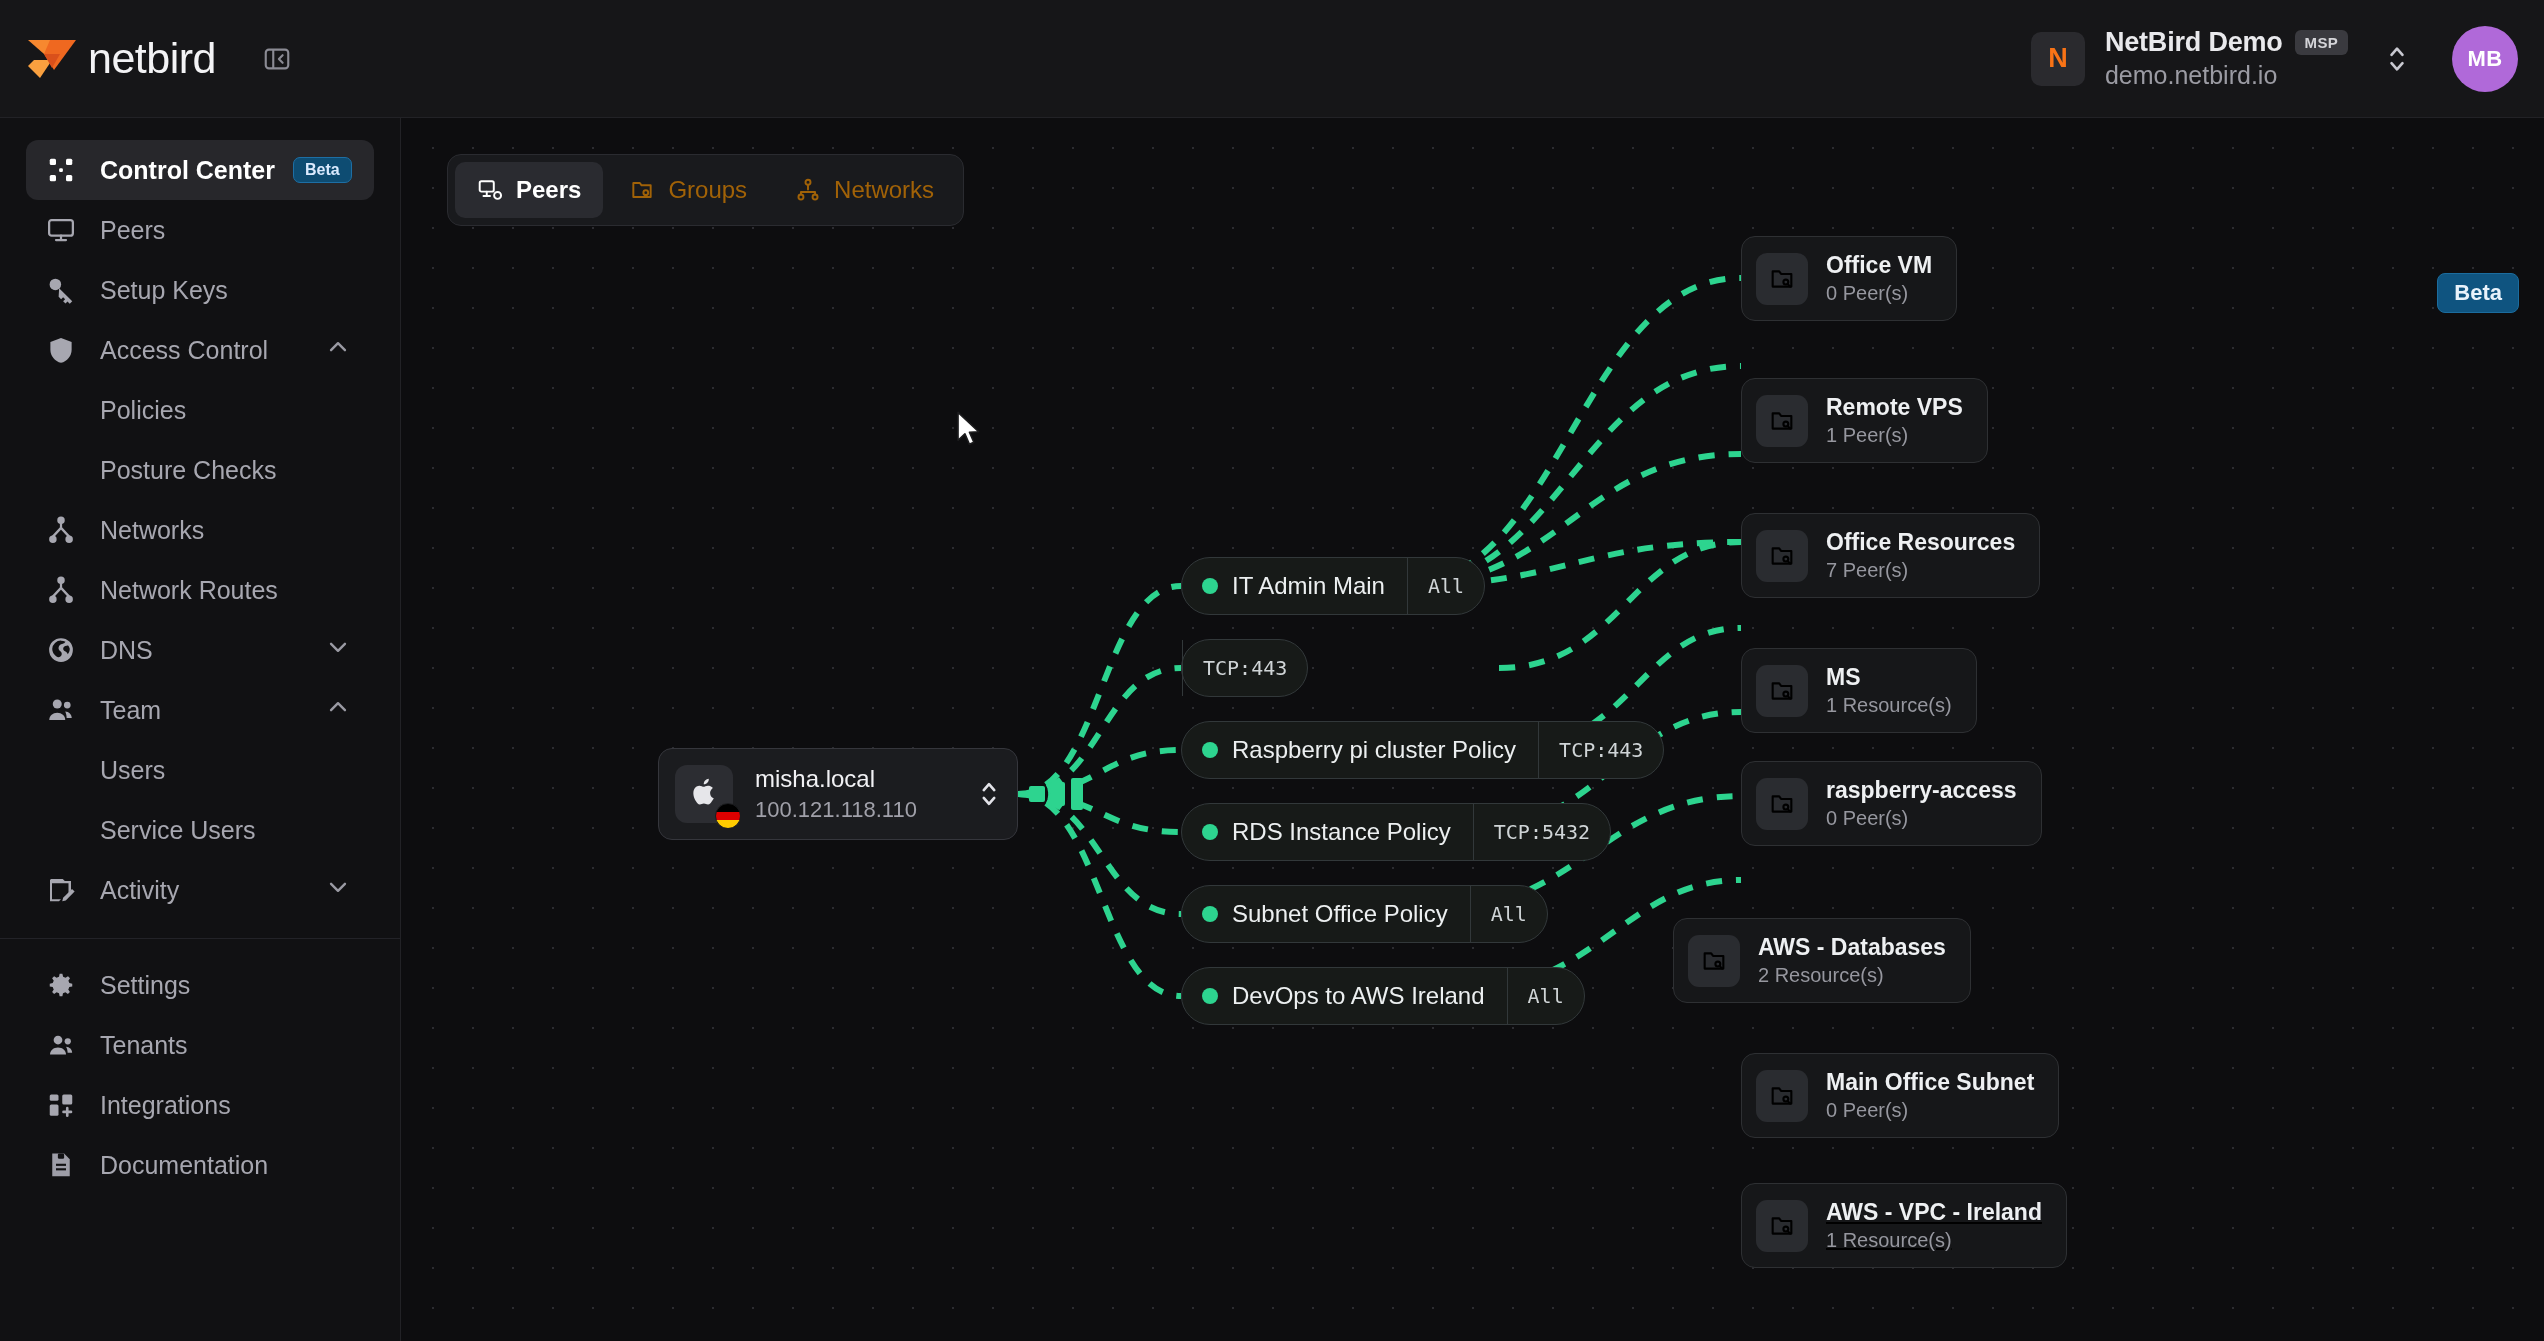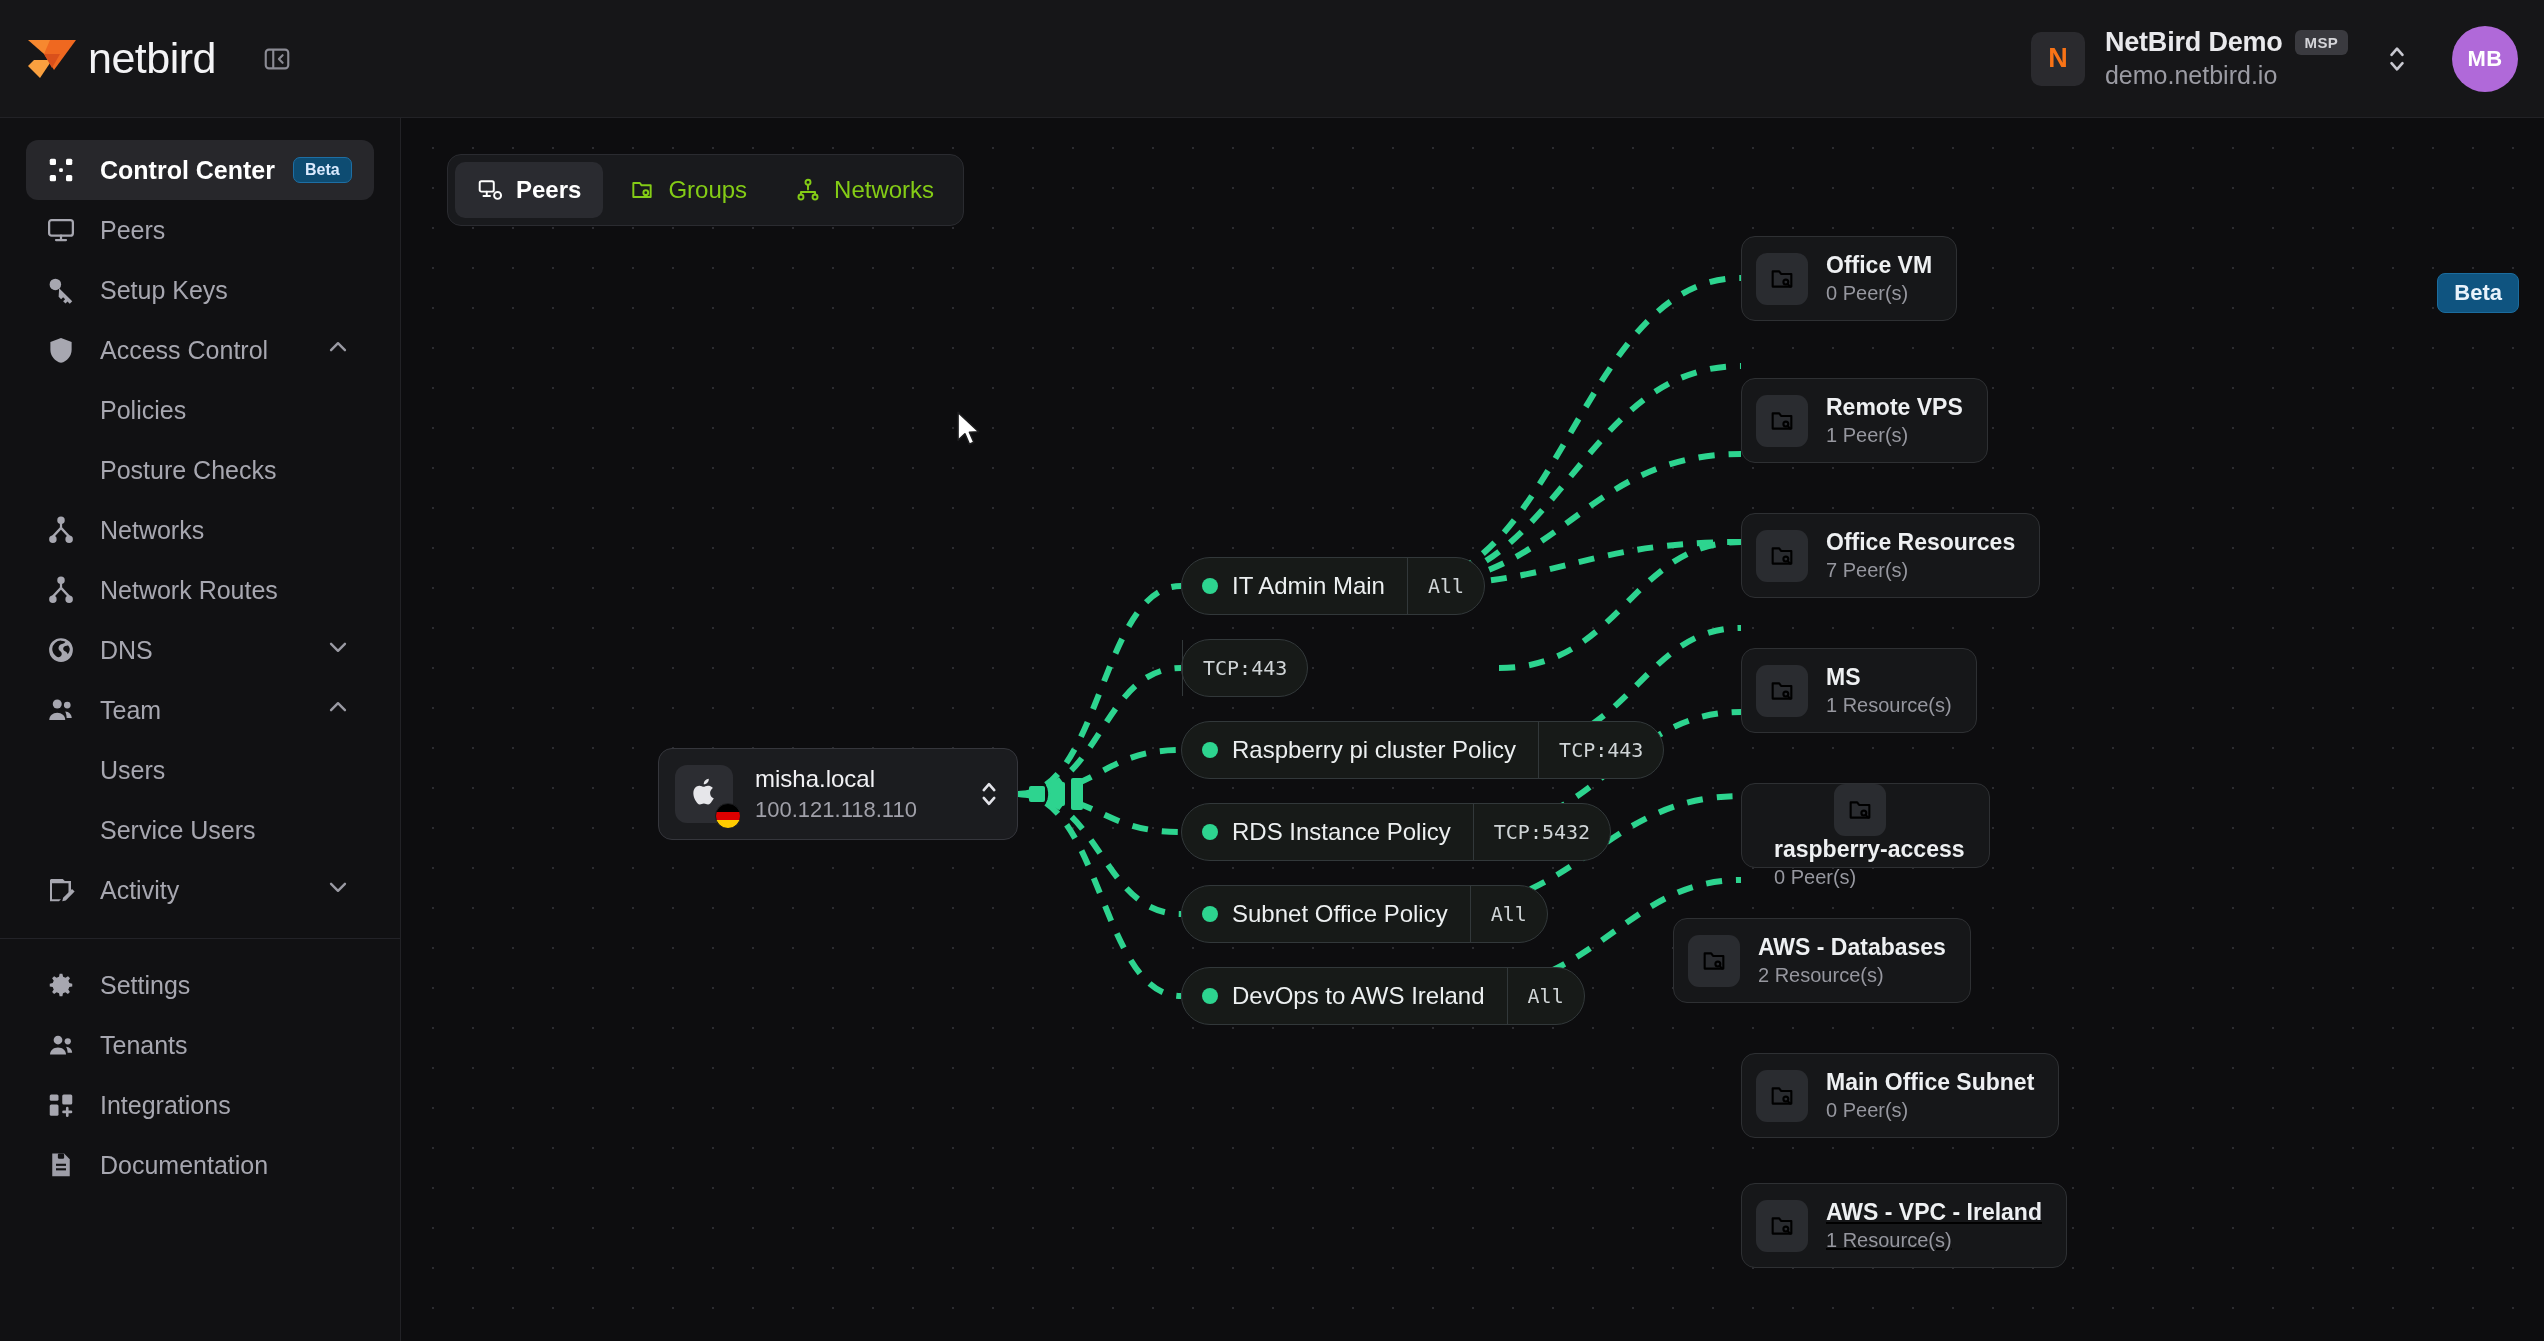--- a/index.html
+++ b/index.html
@@ -79,21 +79,21 @@
     background-size: 40px 40px; background-position: 12px 10px;
     overflow: hidden;
   }
   .tabbar {
     position: absolute; left: 46px; top: 36px; height: 72px;
     background: #191a1d; border: 1px solid #2a2b30; border-radius: 14px;
     display: flex; align-items: center; padding: 7px; gap: 4px;
   }
   .tab {
     display: flex; align-items: center; gap: 13px; height: 56px;
-    padding: 0 22px; border-radius: 10px; color: #84cc16; font-size: 24px;
+    padding: 0 22px; border-radius: 10px; color: #a16207; font-size: 24px;
   }
   .tab.active { background: #2a2b30; color: #fff; font-weight: 600; }
   .tab-icon { width: 26px; height: 26px; display:flex; align-items:center; justify-content:center; }
 
   .canvas-beta {
     position: absolute; right: 25px; top: 155px;
     background: #0f5480; color: #e8f2fb; border: 1px solid #1b6c9e;
     font-size: 22px; font-weight: 600; padding: 6px 16px; border-radius: 8px;
   }
 
@@ -538,21 +538,21 @@
               <path d="M4 5.5h5.6l1.6 2.2H20v10.8H4z"></path>
               <circle cx="15.3" cy="14.6" r="2.1"></circle>
               <path d="M17.6 17.1 L19 18.5"></path>
             </svg>
           </span>
           <span class="res-text" style="display: block;">
             <span class="res-title" style="display: block;">MS</span>
             <span class="res-sub" style="display: block;">1 Resource(s)</span>
           </span>
         </div>
-        <div class="res-node" style="left: 1340px; top: 665px; flex-direction: column;">
+        <div class="res-node" style="left: 1340px; top: 643px;">
           <span class="res-icon">
             <svg width="28" height="28" viewBox="0 0 24 24" fill="none" stroke="currentColor" stroke-width="1.8" stroke-linecap="round" stroke-linejoin="round">
               <path d="M4 5.5h5.6l1.6 2.2H20v10.8H4z"></path>
               <circle cx="15.3" cy="14.6" r="2.1"></circle>
               <path d="M17.6 17.1 L19 18.5"></path>
             </svg>
           </span>
           <span class="res-text" style="display: block;">
             <span class="res-title" style="display: block;">raspberry-access</span>
             <span class="res-sub" style="display: block;">0 Peer(s)</span>

